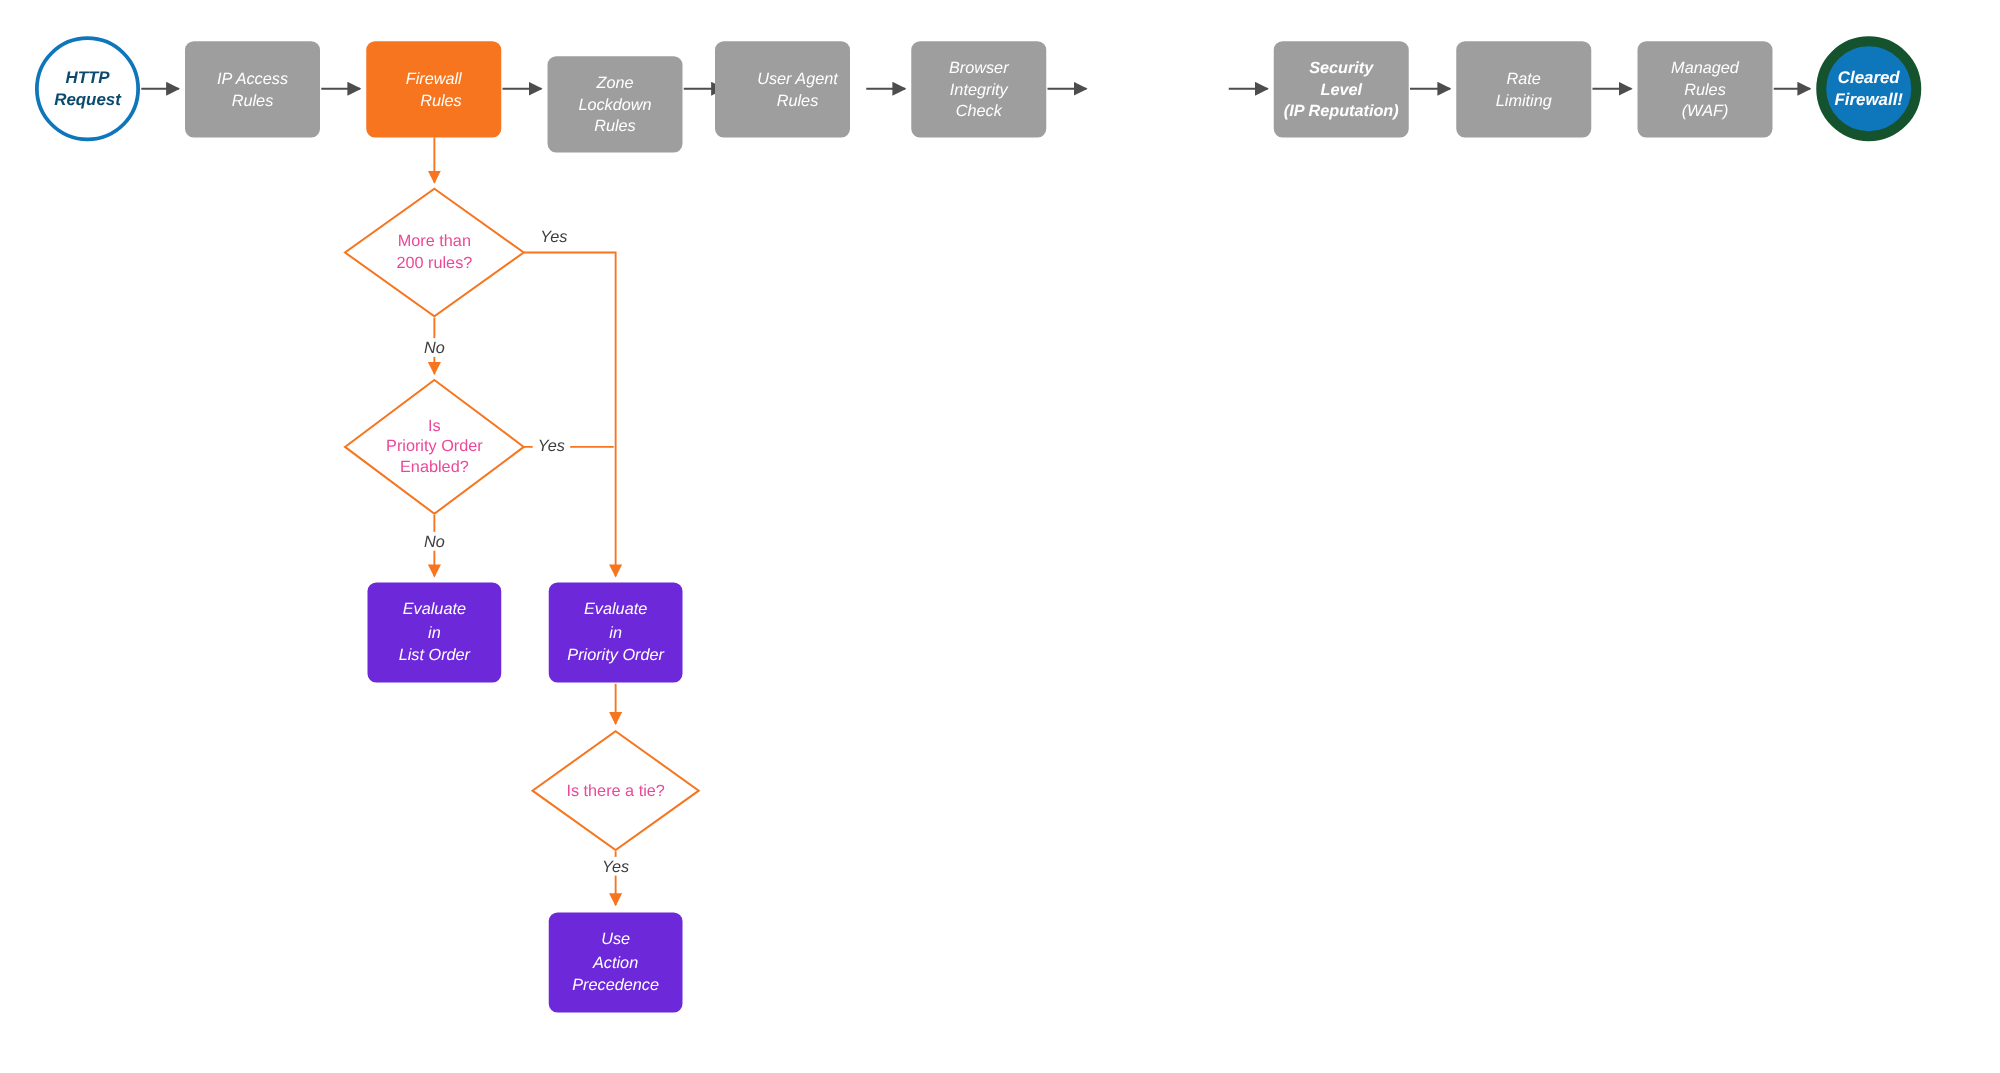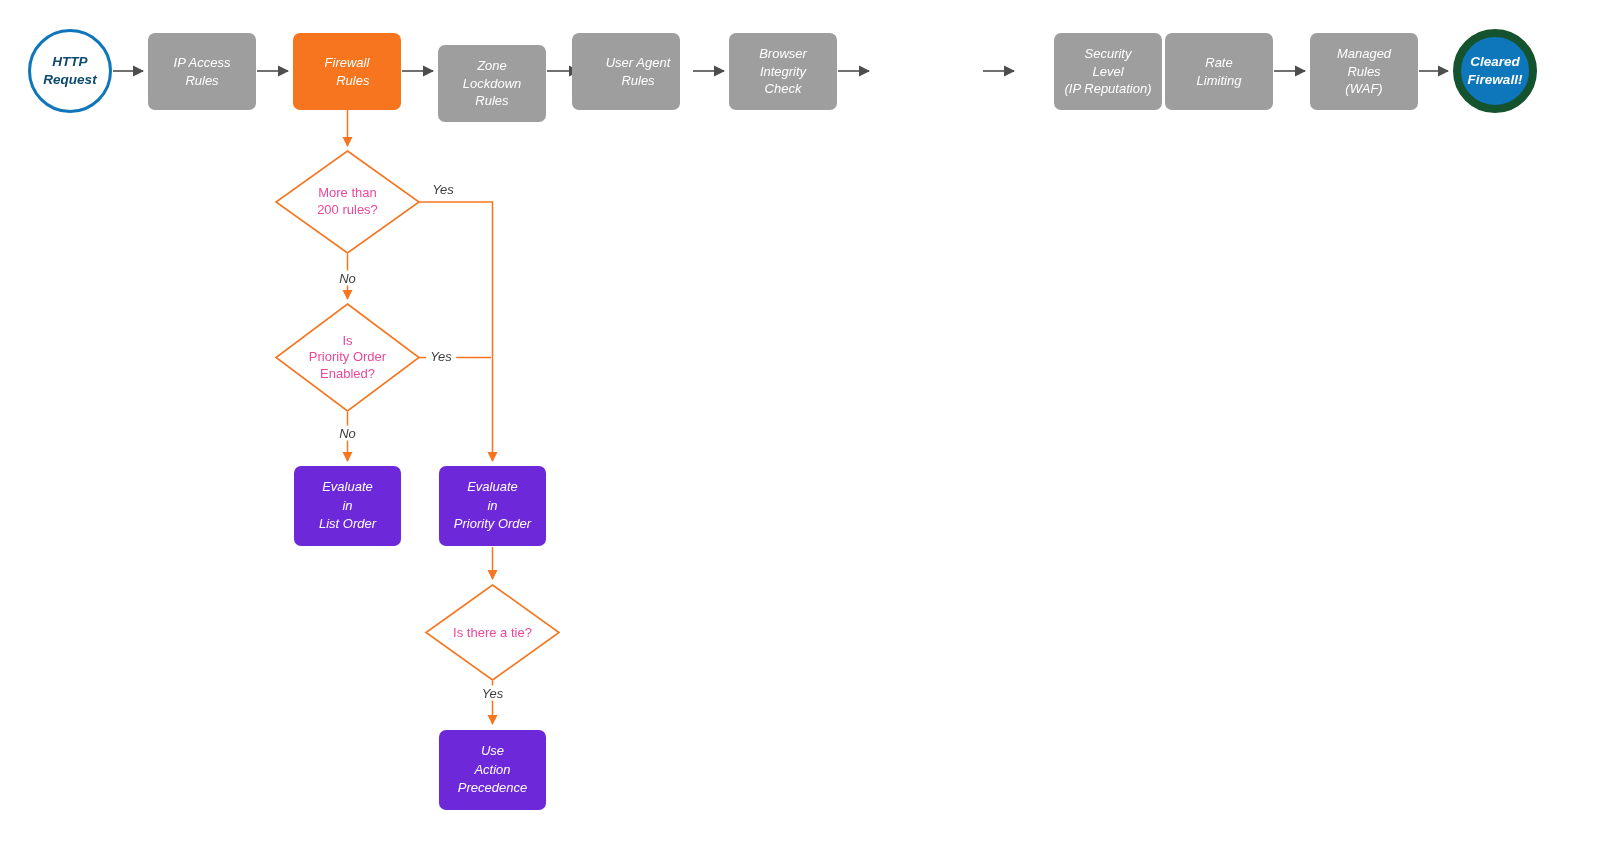--- a/index.html
+++ b/index.html
@@ -83,21 +83,21 @@
   <div class="node box orange" style="left:293px;  top:33px;">Firewall
 Rules</div>
   <div class="node box gray" style="left:438px;  top:33px;margin-top:12px;">Zone
 Lockdown
 Rules</div>
   <div class="node box gray" style="left:572px;  top:33px;padding-left:24px;">User Agent
 Rules</div>
   <div class="node box gray" style="left:729px;  top:33px;">Browser
 Integrity
 Check</div>
-  <div class="node box gray" style="left:1054px; top:33px;">Security
+  <div class="node box gray" style="left:1019px; top:33px;font-weight:bold;">Security
 Level
 (IP Reputation)</div>
   <div class="node box gray" style="left:1165px; top:33px;">Rate
 Limiting</div>
   <div class="node box gray" style="left:1310px; top:33px;">Managed
 Rules
 (WAF)</div>
 
   <div class="node circle end" style="left:1453px; top:29px;">Cleared
 Firewall!</div>

